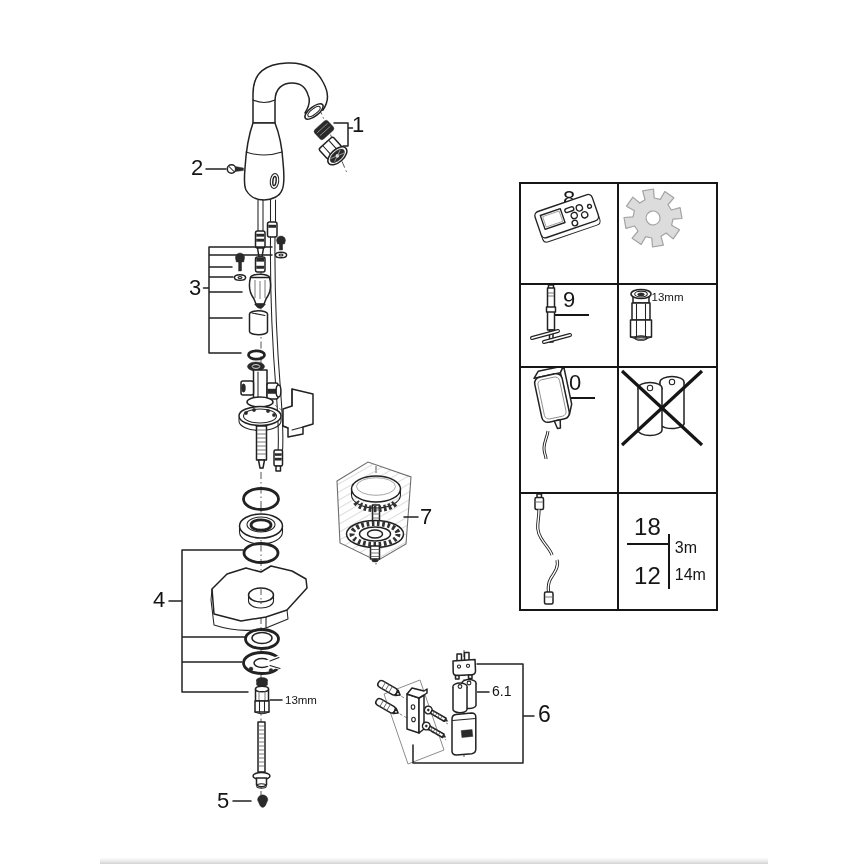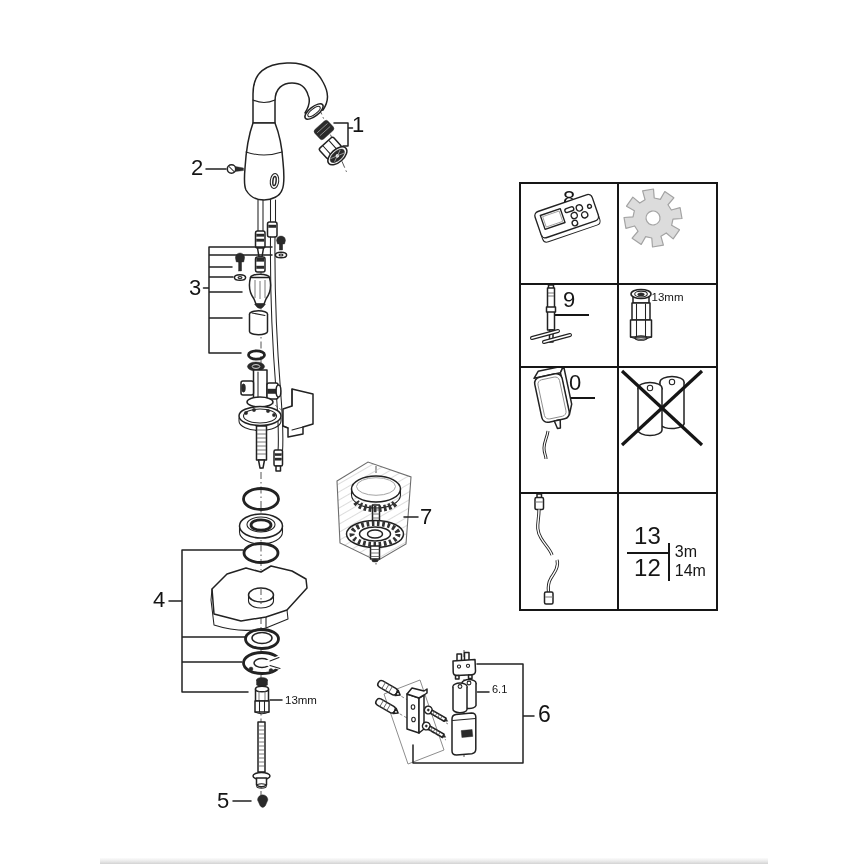--- a/index.html
+++ b/index.html
@@ -11,37 +11,37 @@
   .lt{stroke-width:1.05;}
   .wh{fill:#fff;stroke:#222;stroke-width:1.5;stroke-linejoin:round;}
   .dk{fill:#2a2a2a;stroke:#2a2a2a;stroke-width:.4;}
   .thick{stroke-width:2.8;}
   .dash{fill:none;stroke:#555;stroke-width:1;stroke-dasharray:7 3 1.5 3;}
   .dash2{fill:none;stroke:#777;stroke-width:.9;stroke-dasharray:3 2.2;}
   .thr{stroke:#555;stroke-width:.8;fill:none;}
   .gry{fill:none;stroke:#8a8a8a;stroke-width:1.2;}
   
   .callout{position:absolute;font-size:22px;line-height:1;color:#141414;}
-  .callout.small{font-size:11px;}
+  .callout.small{font-size:14px;}
   .callout.tiny{font-size:11.5px;}
   
   .ptable{position:absolute;left:519px;top:182px;width:199px;height:429px;
           border:2.5px solid #161616;box-sizing:border-box;display:grid;
           grid-template-columns:98px 1fr;grid-template-rows:101px 83px 126px 1fr;background:#fff;}
   .tcell{border-right:2px solid #161616;border-bottom:2px solid #161616;box-sizing:border-box;
          display:flex;flex-direction:column;align-items:center;position:relative;overflow:hidden;}
   .tcell.no-r{border-right:none;}
   .tcell.no-b{border-bottom:none;}
   .pnum{font-size:22px;line-height:1;margin-top:4px;padding:0 14px 3px;border-bottom:2px solid #161616;text-align:center;}
   .sizelbl{font-size:11.5px;margin-top:7px;line-height:1;}
   .icon{display:block;}
   .variants{display:flex;margin:auto;align-items:stretch;}
   .vnums{display:flex;flex-direction:column;text-align:center;font-size:24px;line-height:1;}
   .vnums .vtop{padding:1px 7px 4px;border-bottom:2px solid #161616;}
-  .vnums .vbot{padding:2px 7px 1px;}
+  .vnums .vbot{padding:19px 7px 1px;}
   .vlens{border-left:2px solid #161616;display:flex;flex-direction:column;font-size:16px;line-height:1;margin-top:20px;}
   .vlens div{flex:1;display:flex;align-items:center;padding-left:5px;padding-right:2px;}
   .footer-bar{position:absolute;left:100px;top:858px;width:668px;height:6px;
               background:linear-gradient(#fbfbfb, #e9e9e9 55%, #d3d3d3);}
 </style>
 </head>
 <body>
 
 <div class="stage">
 
@@ -424,21 +424,21 @@
         <path d="M36,66 C38,72 34,78 30,84 C27,89 27,94 27.5,98" fill="none" stroke="#222" stroke-width="3.2"></path>
         <path d="M36,66 C38,72 34,78 30,84 C27,89 27,94 27.5,98" fill="none" stroke="#fff" stroke-width="1.4"></path>
         <rect class="wh lt" x="23.5" y="98" width="8.5" height="12" rx="1.5" stroke-width="1.2"></rect>
         <line class="gry" x1="24" y1="103" x2="31.5" y2="103"></line>
       </svg>
     </div>
 
     <div class="tcell no-r no-b">
       <div class="variants">
         <div class="vnums">
-          <div class="vtop">13</div>
+          <div class="vtop">18</div>
           <div class="vbot">12</div>
         </div>
         <div class="vlens">
           <div>3m</div>
           <div>14m</div>
         </div>
       </div>
     </div>
 
   </div>

